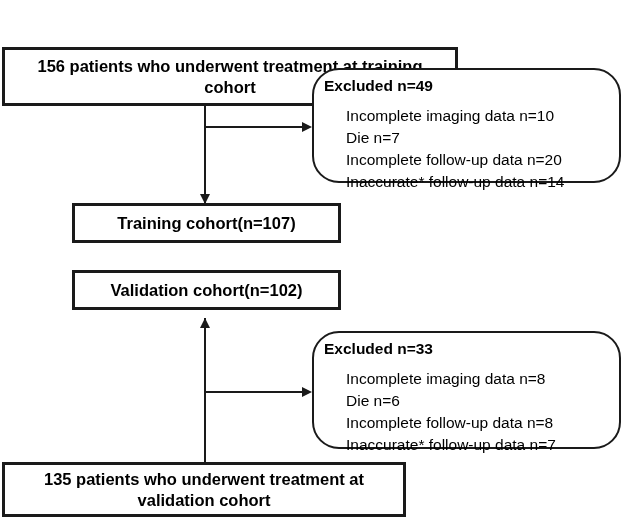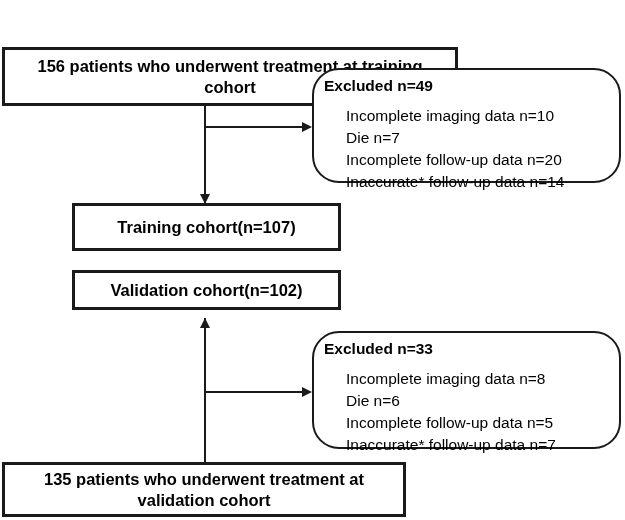--- a/index.html
+++ b/index.html
@@ -59,21 +59,21 @@
   #box-source-validation .node-title {
     font-size: 16.5px;
     padding: 0 8px;
   }
 
   
   #box-training-cohort {
     left: 72px;
     top: 203px;
     width: 269px;
-    height: 48px;
+    height: 40px;
   }
   #box-validation-cohort {
     left: 72px;
     top: 270px;
     width: 269px;
     height: 40px;
   }
   #box-training-cohort .node-title,
   #box-validation-cohort .node-title {
     font-size: 16.5px;
@@ -182,21 +182,21 @@
 
   <div class="node center" id="box-validation-cohort">
     <div class="node-title">Validation cohort(n=102)</div>
   </div>
 
   <div class="node excluded-box" id="box-excluded-validation">
     <div class="excluded-heading">Excluded  n=33</div>
     <ul class="excluded-list">
       <li>Incomplete imaging data n=8</li>
       <li>Die n=6</li>
-      <li>Incomplete follow-up  data n=5</li>
+      <li>Incomplete follow-up  data n=8</li>
       <li>Inaccurate* follow-up  data n=7</li>
     </ul>
   </div>
 
   <div class="node center" id="box-source-validation">
     <div class="node-title">135 patients who underwent treatment at validation cohort</div>
   </div>
 
   <div class="edge v-line" id="edge-training-trunk"></div>
   <div class="edge h-line" id="edge-training-branch"></div>

